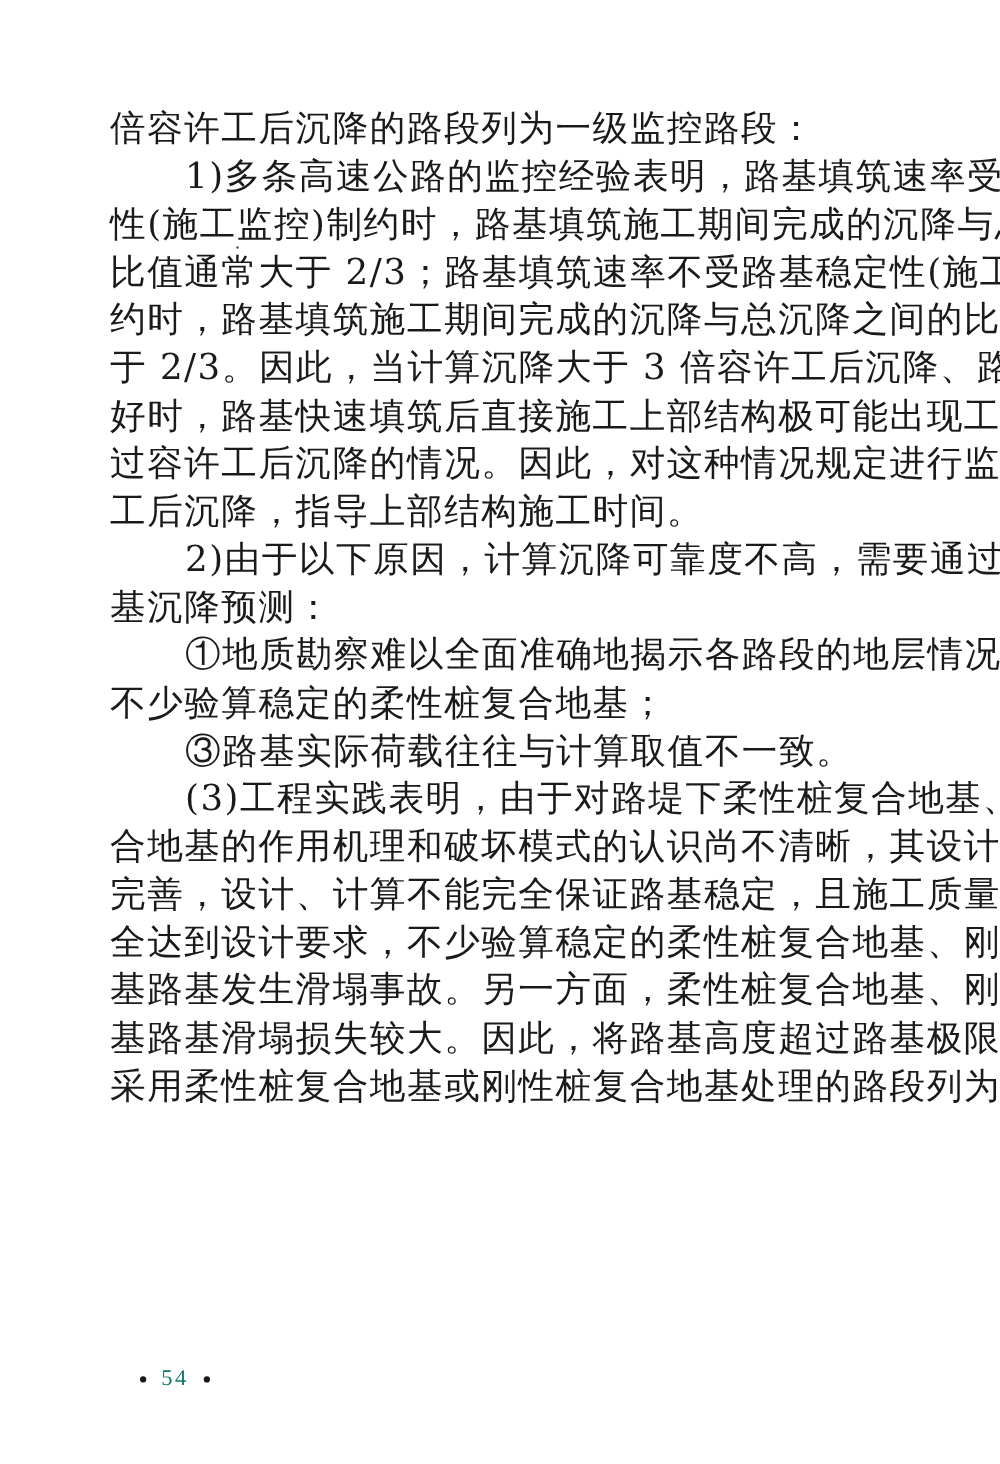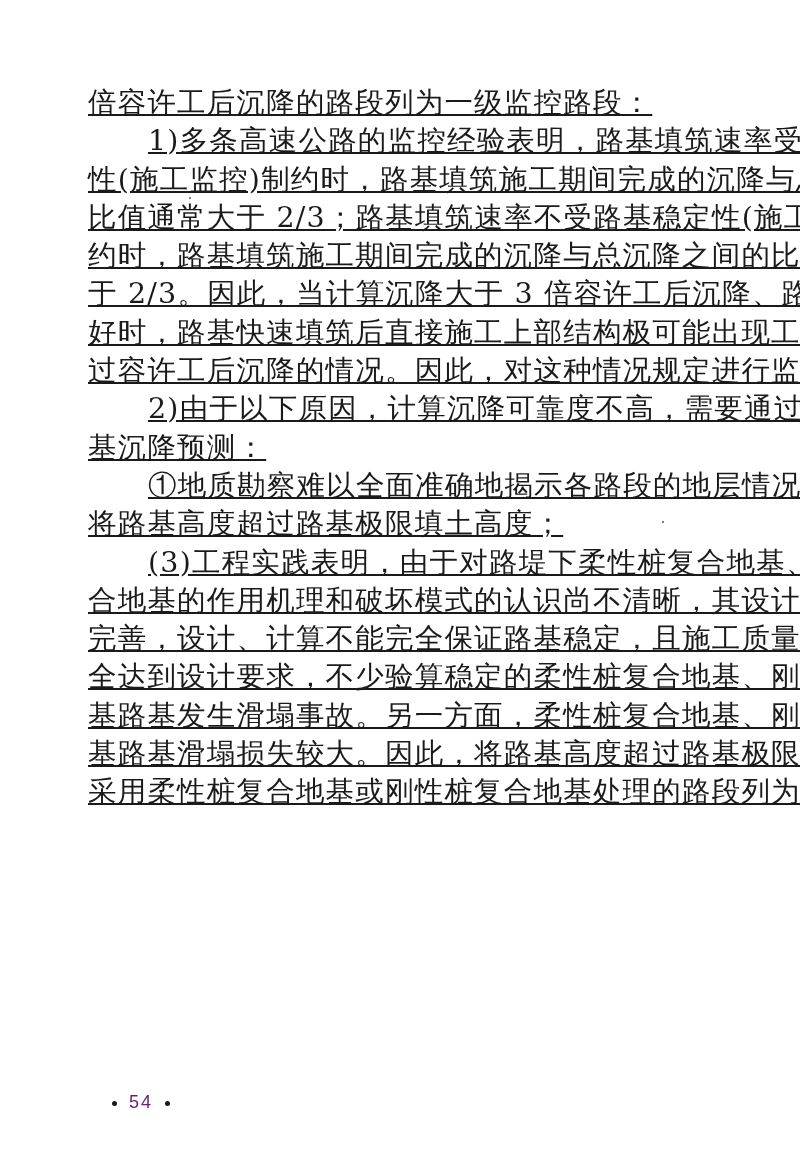--- a/index.html
+++ b/index.html
@@ -3,59 +3,63 @@
   <meta charset="utf-8">
   <style>
     html, body { margin: 0; padding: 0; background: #ffffff; }
     body { width: 800px; height: 1171px; position: relative; overflow: hidden; }
     .page {
       position: absolute; left: 88px; top: 84px; width: 645px;
       font-family: "DejaVu Serif", "Liberation Serif", serif;
       color: #1a1a1a; font-size: 28.5px; line-height: 38.3px;
       letter-spacing: 1.2px;
     }
-    .line { display: block; white-space: nowrap; height: 38.3px; overflow: visible; text-decoration: underline; }
+    .line { display: block; white-space: nowrap; height: 38.3px; overflow: visible; }
     .indent { padding-left: 60px; }
     .folio {
       position: absolute; left: 100px; top: 1092px;
-      font-family: Liberation Sans, sans-serif;
-      font-size: 18px; color: #701a75; letter-spacing: 2px;
+      font-family: Liberation Serif, serif;
+      font-size: 18px; color: #0f766e; letter-spacing: 2px;
     }
     .folio .dot { display: inline-block; width: 5px; height: 5px; border-radius: 50%; background: #1a1a1a; vertical-align: middle; margin: 0 12px; }
     .speck { position: absolute; width: 2px; height: 2px; border-radius: 50%; background: #555; }
   </style>
 </head>
 <body>
 
 <div class="page">
   <div>
     <span class="line">倍容许工后沉降的路段列为一级监控路段：</span>
   </div>
 
   <div>
     <span class="line indent">1)多条高速公路的监控经验表明，路基填筑速率受路基稳定</span>
     <span class="line">性(施工监控)制约时，路基填筑施工期间完成的沉降与总沉降的</span>
     <span class="line">比值通常大于 2/3；路基填筑速率不受路基稳定性(施工监控)制</span>
     <span class="line">约时，路基填筑施工期间完成的沉降与总沉降之间的比值往往小</span>
     <span class="line">于 2/3。因此，当计算沉降大于 3 倍容许工后沉降、路基稳定性较</span>
     <span class="line">好时，路基快速填筑后直接施工上部结构极可能出现工后沉降超</span>
     <span class="line">过容许工后沉降的情况。因此，对这种情况规定进行监控，以预测</span>
+    <span class="line">工后沉降，指导上部结构施工时间。</span>
   </div>
 
   <div>
     <span class="line indent">2)由于以下原因，计算沉降可靠度不高，需要通过监测进行路</span>
     <span class="line">基沉降预测：</span>
   </div>
 
   <div>
     <span class="line indent">①地质勘察难以全面准确地揭示各路段的地层情况，也难以</span>
-    <span class="line">将路基高度超过路基极限填土高度；</span>
+    <span class="line">不少验算稳定的柔性桩复合地基；</span>
   </div>
 
 
+  <div>
+    <span class="line indent">③路基实际荷载往往与计算取值不一致。</span>
+  </div>
 
   <div>
     <span class="line indent">(3)工程实践表明，由于对路堤下柔性桩复合地基、刚性桩复</span>
     <span class="line">合地基的作用机理和破坏模式的认识尚不清晰，其设计理论尚不</span>
     <span class="line">完善，设计、计算不能完全保证路基稳定，且施工质量往往难以完</span>
     <span class="line">全达到设计要求，不少验算稳定的柔性桩复合地基、刚性桩复合地</span>
     <span class="line">基路基发生滑塌事故。另一方面，柔性桩复合地基、刚性桩复合地</span>
     <span class="line">基路基滑塌损失较大。因此，将路基高度超过路基极限填土高度、</span>
     <span class="line">采用柔性桩复合地基或刚性桩复合地基处理的路段列为一级监控</span>
   </div>

